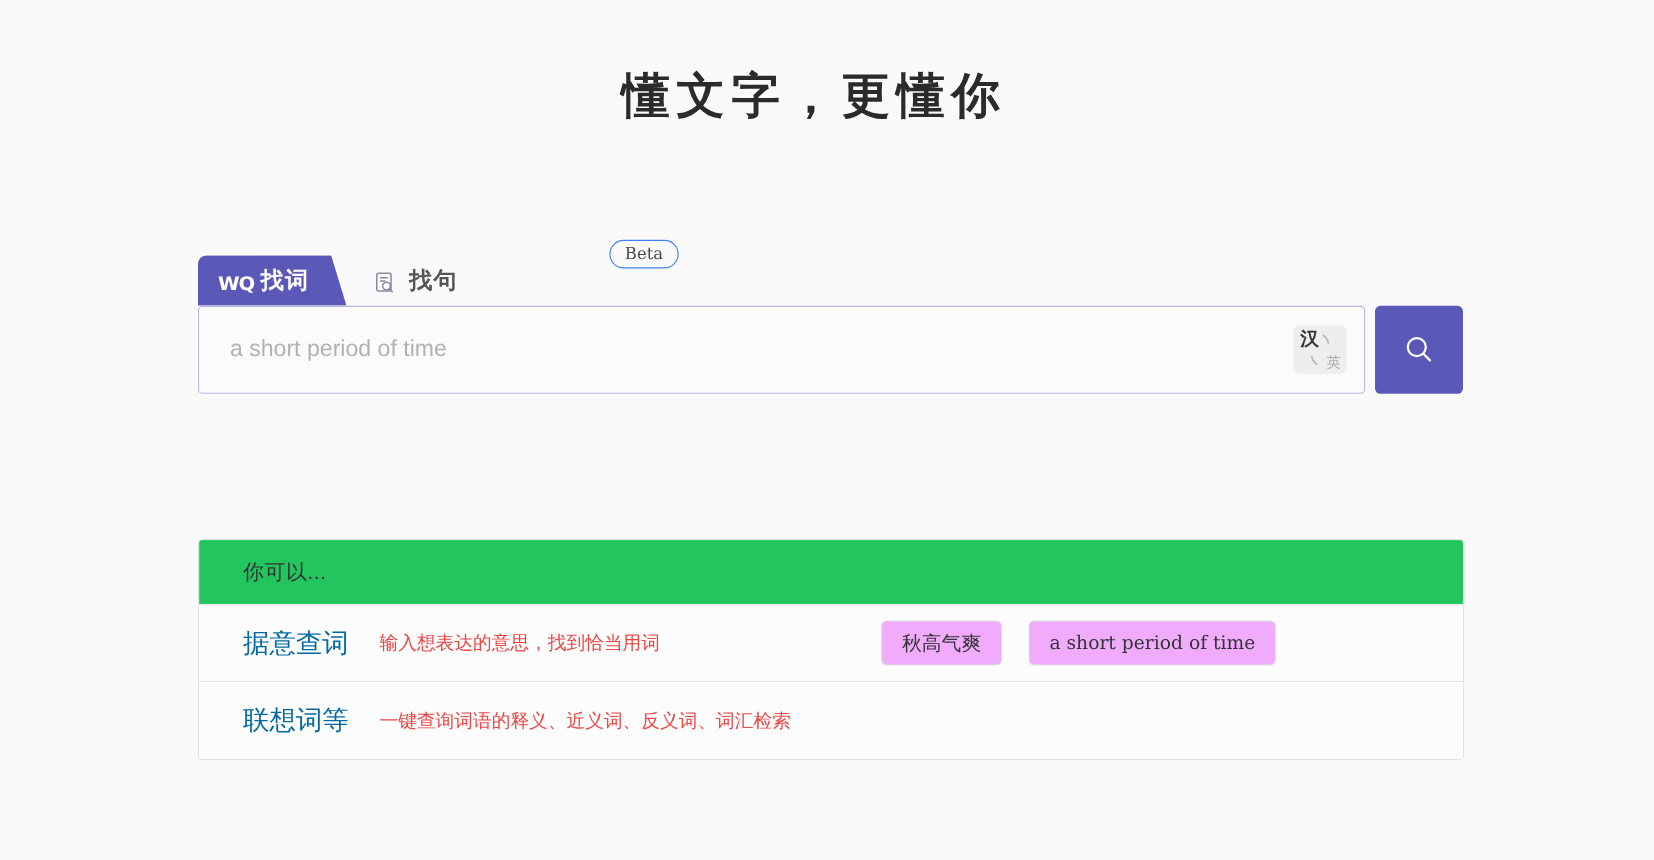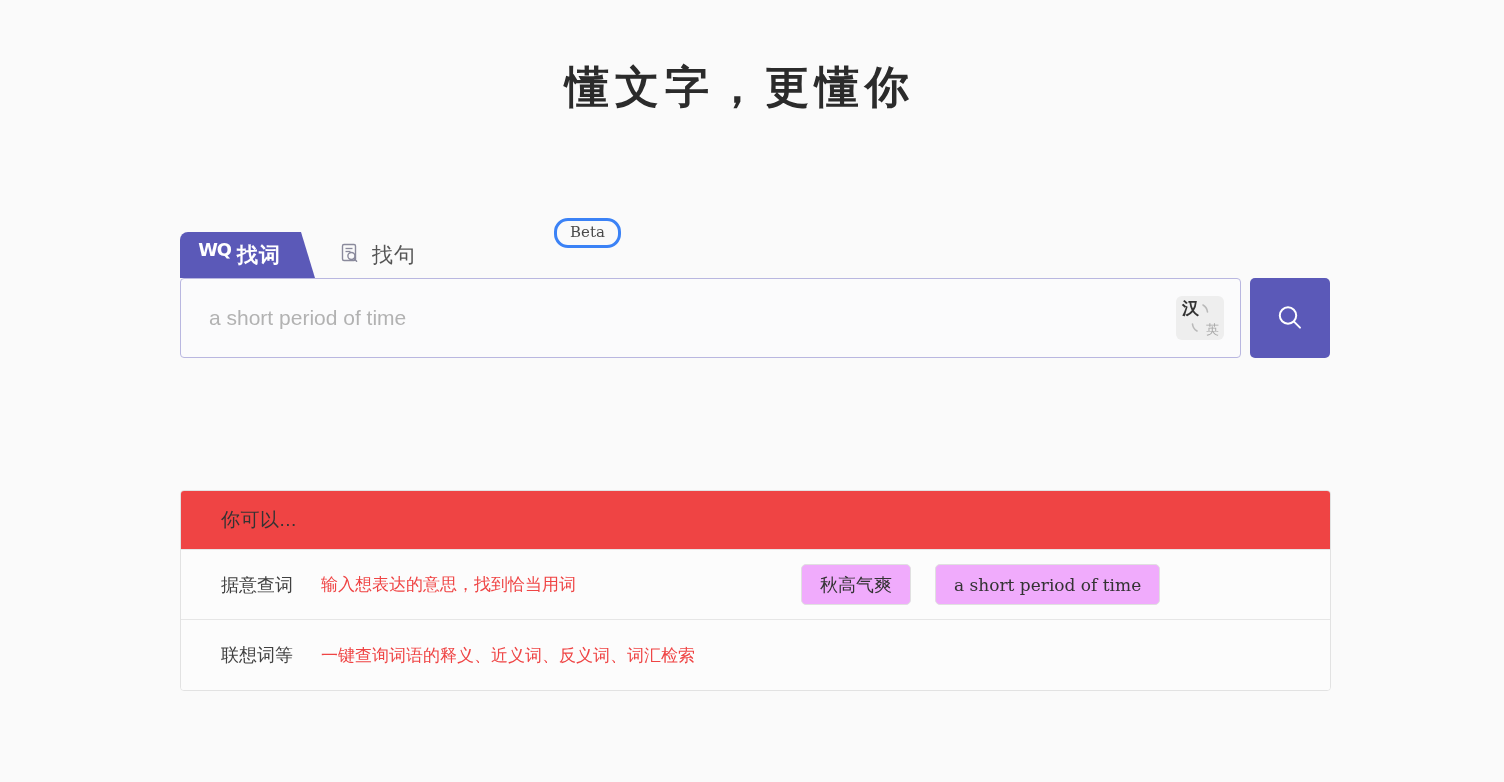--- a/index.html
+++ b/index.html
@@ -71,25 +71,25 @@
     margin-right: 18px;
   }
 
   .tab-label {
     font-size: 21px;
     letter-spacing: 1px;
     white-space: nowrap;
   }
 
   .tab-active .tab-label { font-weight: 700; }
-  .tab-inactive .tab-label { font-weight: 400; }
+  .tab-inactive .tab-label { font-weight: 700; }
 
   .tab-icon {
     display: inline-flex;
-    align-items: flex-start;
+    align-items: flex-end;
     justify-content: center;
     width: 26px;
     height: 26px;
     margin-right: 9px;
     flex: 0 0 auto;
   }
 
   .wq-mark {
     font-family: "DejaVu Sans", sans-serif;
     font-size: 17px;
@@ -97,21 +97,21 @@
     color: #ffffff;
     letter-spacing: -1px;
     line-height: 1;
     transform: scaleX(1.05);
   }
 
   .beta-badge {
     position: absolute;
     left: 374px;
     top: -4px;
-    border: 3px solid #3b82f6;
+    border: 1px solid #3b82f6;
     border-radius: 14px;
     padding: 3px 13px 4px;
     font-family: "DejaVu Serif", "Liberation Serif", serif;
     font-size: 15px;
     color: #4a4a4a;
     background: #fafafa;
     line-height: 1.1;
     white-space: nowrap;
   }
 
@@ -213,21 +213,21 @@
   .tbl-row {
     display: flex;
     align-items: center;
     border-bottom: 1px solid #e6e6e6;
     box-sizing: border-box;
   }
   .tbl-row:last-child { border-bottom: 0; }
 
   .tbl-head {
     height: 59px;
-    background: #ef4444;
+    background: #22c55e;
     align-items: center;
   }
   .tbl-body-row {
     height: 70px;
     background: #fcfcfc;
   }
 
   .col-a {
     flex: 0 0 620px;
     display: flex;
@@ -243,22 +243,22 @@
     padding-left: 0;
   }
 
   .head-text {
     font-size: 19px;
     color: #333333;
     letter-spacing: 0.5px;
   }
 
   .row-title {
-    font-size: 18px;
-    color: #404040;
+    font-size: 24px;
+    color: #0369a1;
     white-space: nowrap;
     flex: 0 0 auto;
   }
   .row-desc {
     font-size: 17px;
     color: #ef4444;
     margin-left: 28px;
     white-space: nowrap;
   }
 

